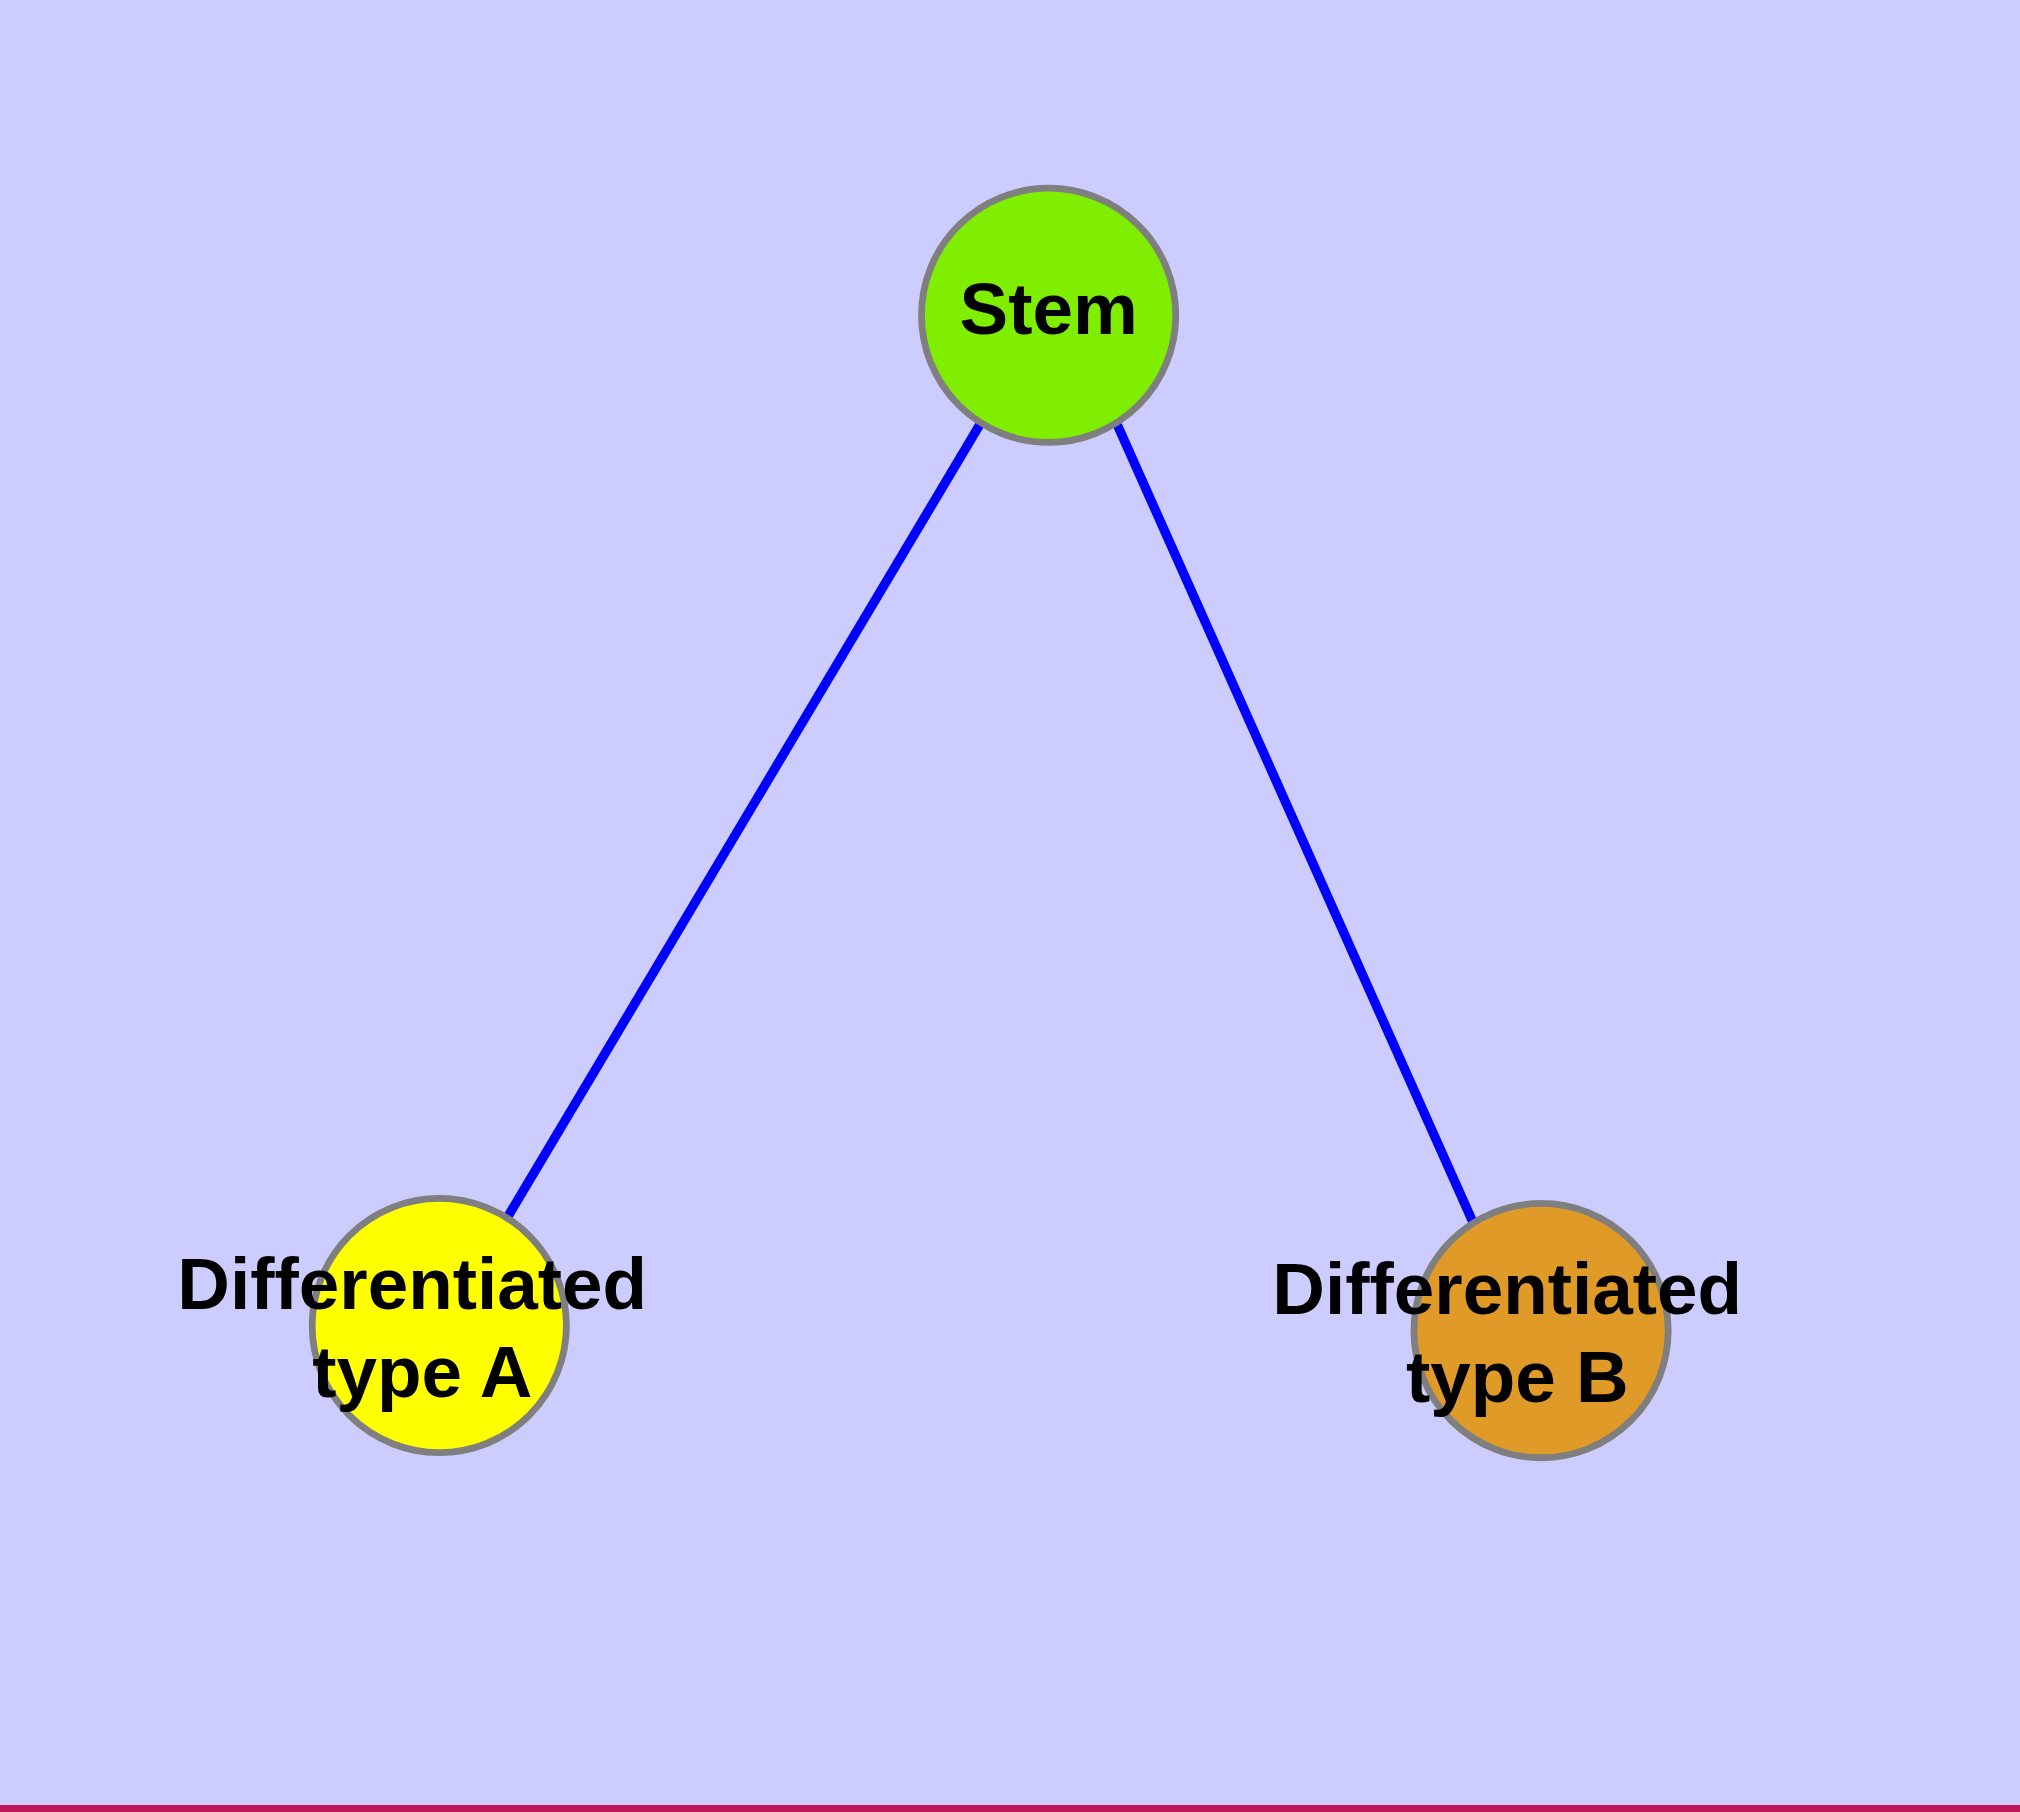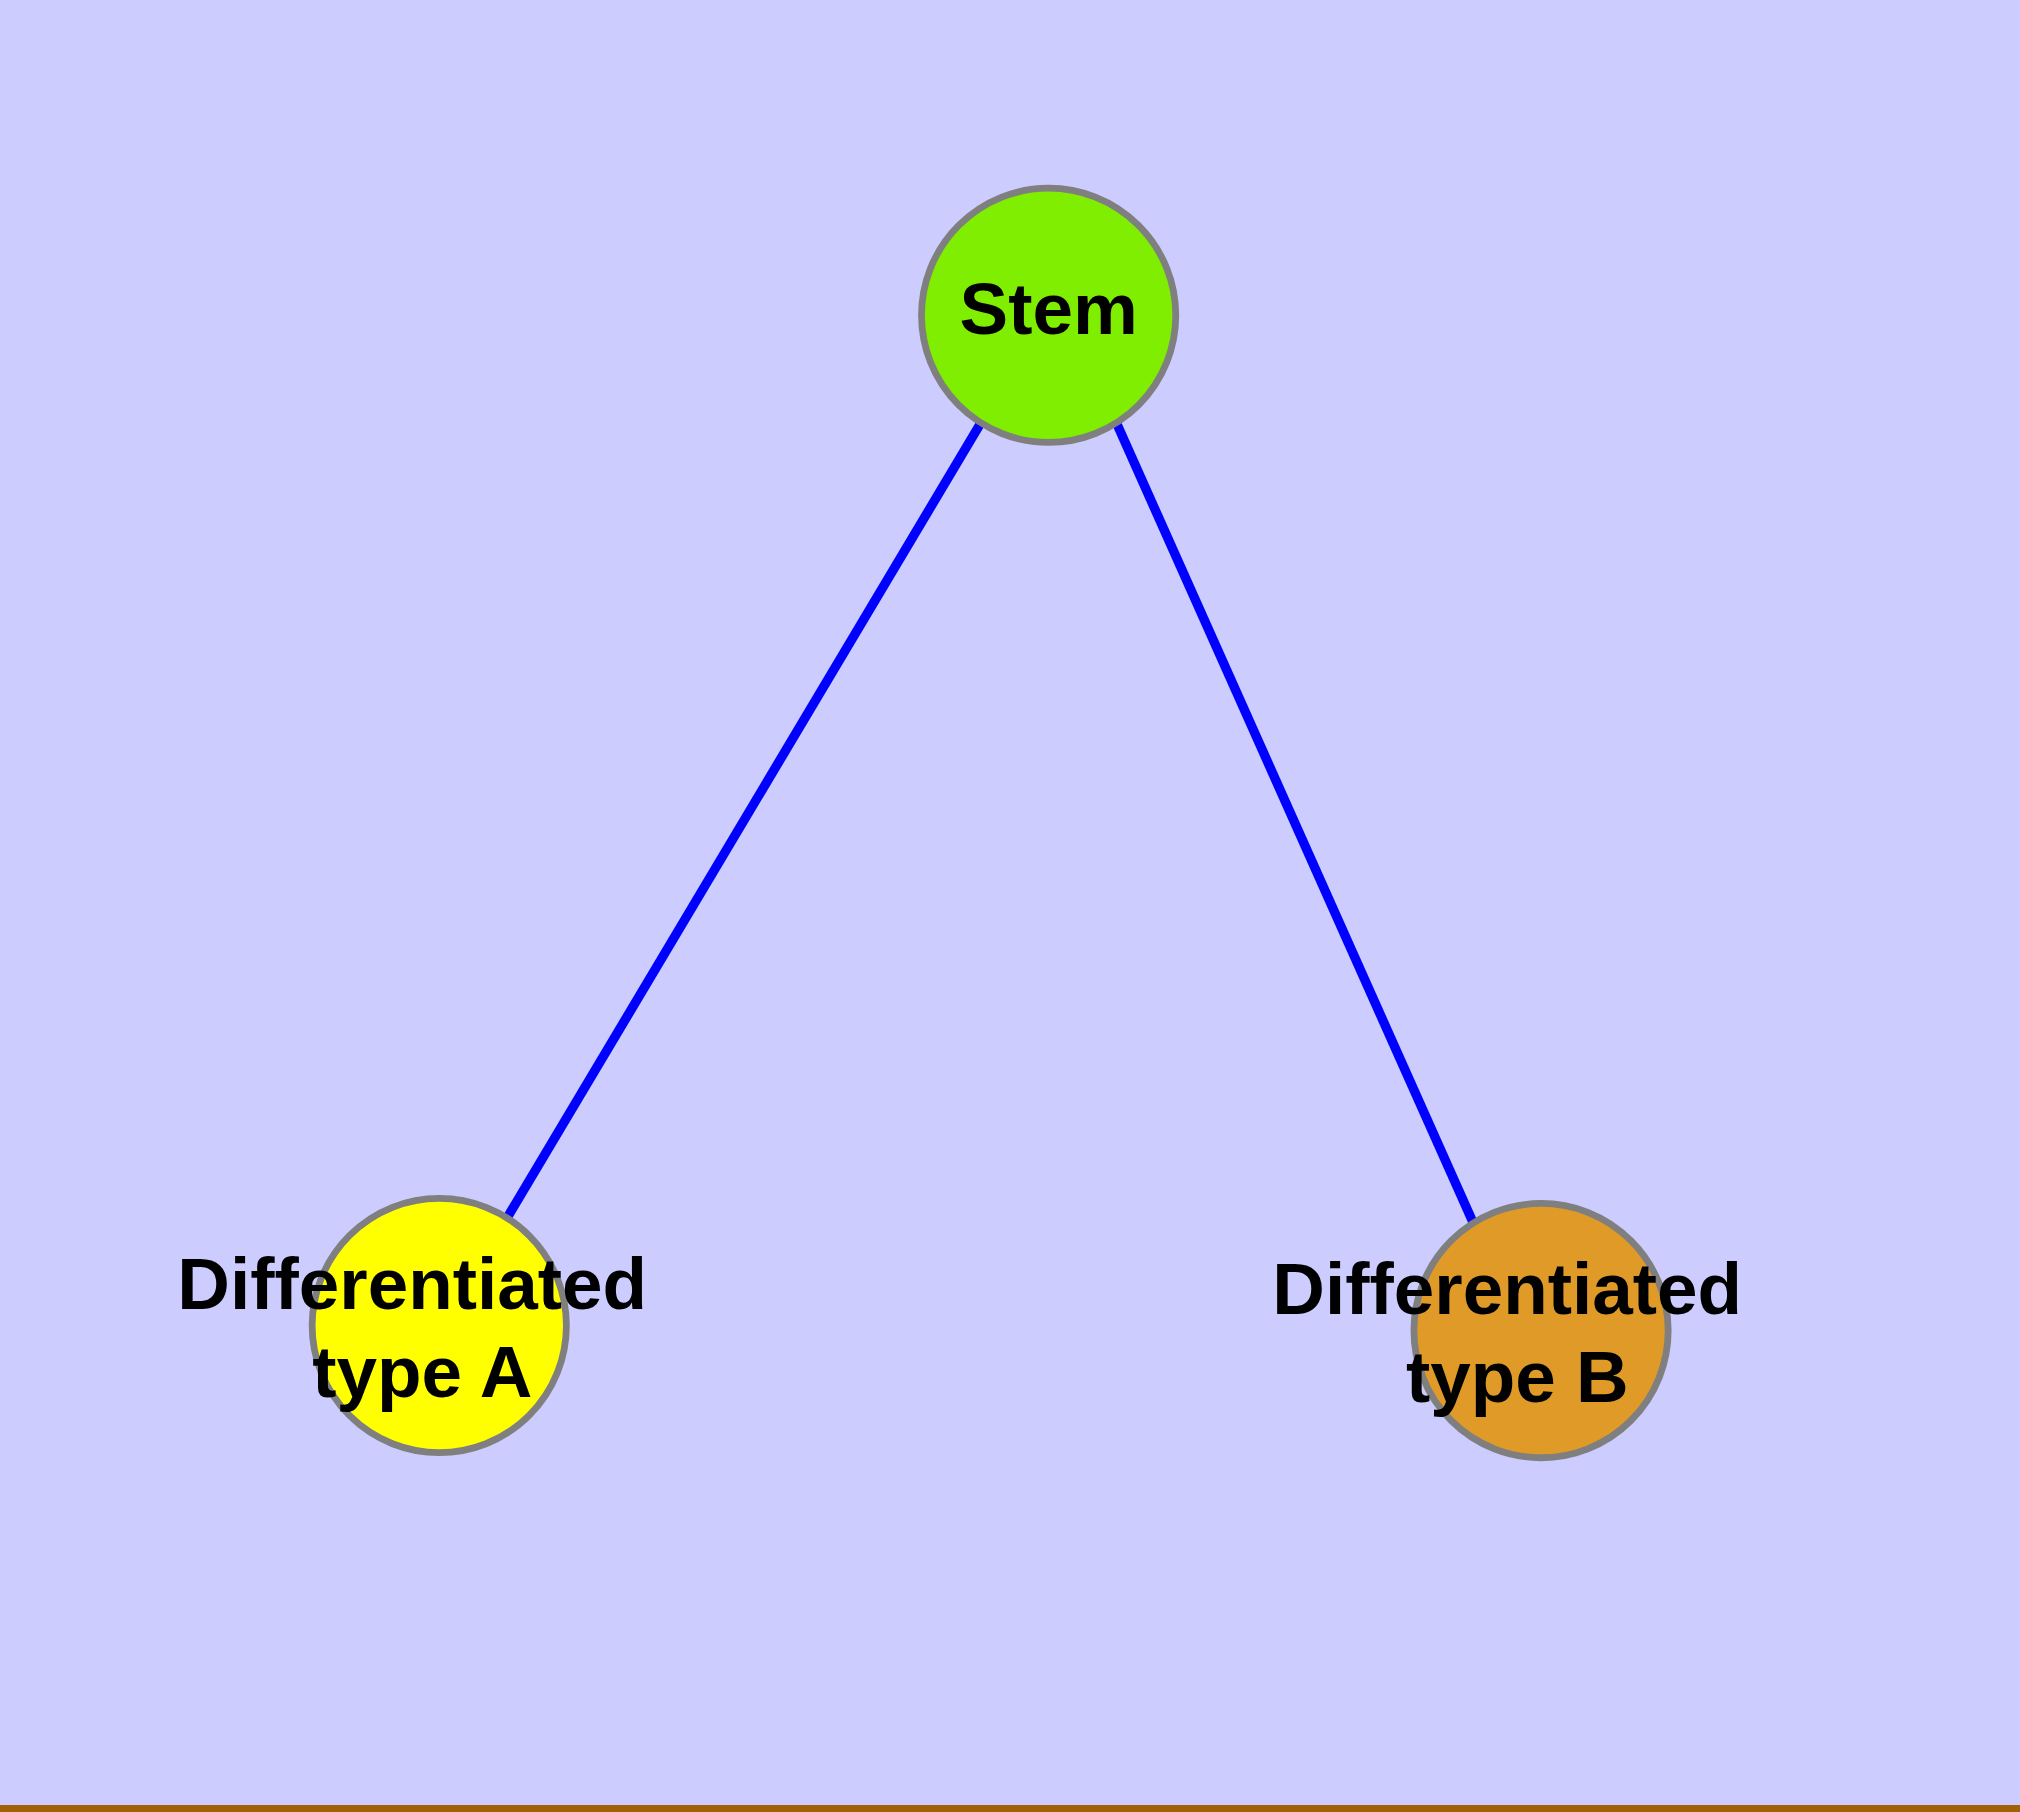--- a/index.html
+++ b/index.html
@@ -6,21 +6,21 @@
   html, body {
     margin: 0;
     padding: 0;
     background: #ffffff;
   }
   #stage {
     position: relative;
     width: 2021px;
     height: 1812px;
     overflow: hidden;
-    background: #a16207;
+    background: #be185d;
     font-family: "Liberation Sans", sans-serif;
   }
   #canvas-bg {
     position: absolute;
     left: 0;
     top: 0;
     width: 2021px;
     height: 1805px;
     background: #ccccff;
   }

